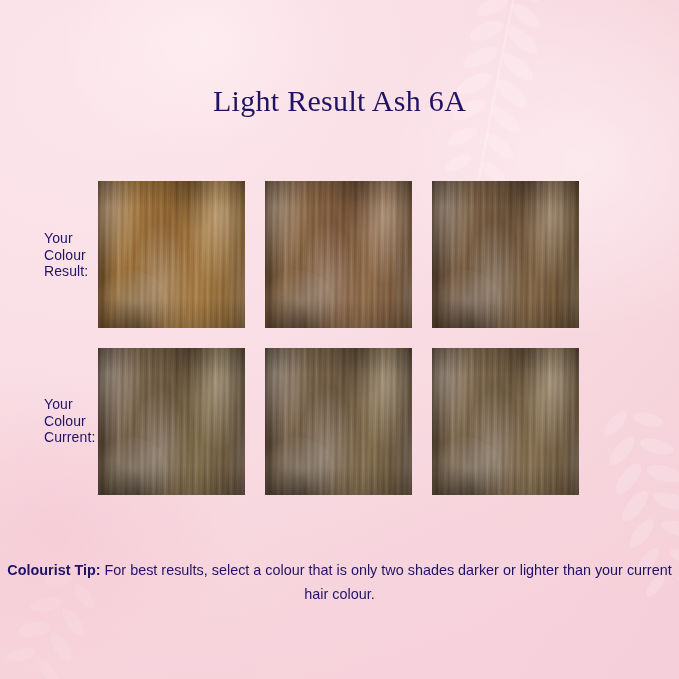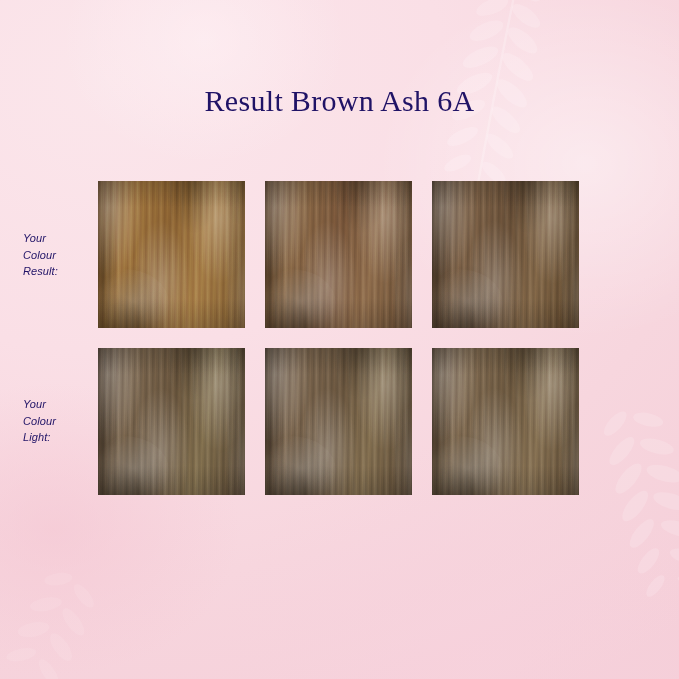--- a/index.html
+++ b/index.html
@@ -180,26 +180,25 @@
   .tone-r1 { background:
       linear-gradient(100deg, #4d3b2a 0%, #7b6750 22%, #6a563e 48%, #82704f 70%, #554330 100%); }
   .tone-r2 { background:
       linear-gradient(100deg, #4e3c2b 0%, #7c6750 22%, #6b5740 48%, #847051 70%, #564431 100%); }
   .tone-r3 { background:
       linear-gradient(100deg, #503d2a 0%, #806b52 22%, #6d5940 48%, #877254 70%, #58452f 100%); }
 
   
   .label {
     position: absolute;
-    left: 23px;
-    font-size: 11px;
+    left: 44px;
+    font-size: 14px;
     line-height: 16.5px;
     color: #201366;
     letter-spacing: 0.1px;
-    font-style: italic;
   }
   .label-current { top: 230px; }
   .label-result  { top: 396px; }
 
   
   .tip {
     position: absolute;
     top: 558px;
     left: 0;
     width: 679px;
@@ -268,32 +267,32 @@
       <ellipse cx="112" cy="26" rx="14" ry="6" transform="rotate(30 112 26)"></ellipse>
       <ellipse cx="80" cy="48" rx="16" ry="6.5" transform="rotate(-32 80 48)"></ellipse>
       <ellipse cx="112" cy="54" rx="16" ry="6.5" transform="rotate(32 112 54)"></ellipse>
       <ellipse cx="78" cy="76" rx="16" ry="7" transform="rotate(-33 78 76)"></ellipse>
       <ellipse cx="110" cy="82" rx="16" ry="7" transform="rotate(33 110 82)"></ellipse>
       <ellipse cx="76" cy="104" rx="15" ry="6" transform="rotate(-34 76 104)"></ellipse>
       <ellipse cx="108" cy="110" rx="15" ry="6" transform="rotate(34 108 110)"></ellipse>
     </g>
   </svg>
 
-  <div class="title">Result Brown Ash 6A</div>
+  <div class="title">Light Result Ash 6A</div>
 
   <div class="label label-current">
     <div>Your</div>
     <div>Colour</div>
     <div>Result:</div>
   </div>
 
   <div class="label label-result">
     <div>Your</div>
     <div>Colour</div>
-    <div>Light:</div>
+    <div>Current:</div>
   </div>
 
   <div class="grid">
 
     <div class="row">
       <div class="swatch">
         <div class="tone tone-c1"></div>
         <div class="waves"></div>
         <div class="strands"></div>
         <div class="strands2"></div>
@@ -340,14 +339,17 @@
         <div class="waves"></div>
         <div class="strands"></div>
         <div class="strands2"></div>
         <div class="curl"></div>
         <div class="vig"></div>
       </div>
     </div>
 
   </div>
 
+  <div class="tip">
+    <b>Colourist Tip:</b><span> For best results, select a colour that is only two shades darker or lighter than your current hair colour.</span>
+  </div>
 
 </div>
 
 </body></html>

